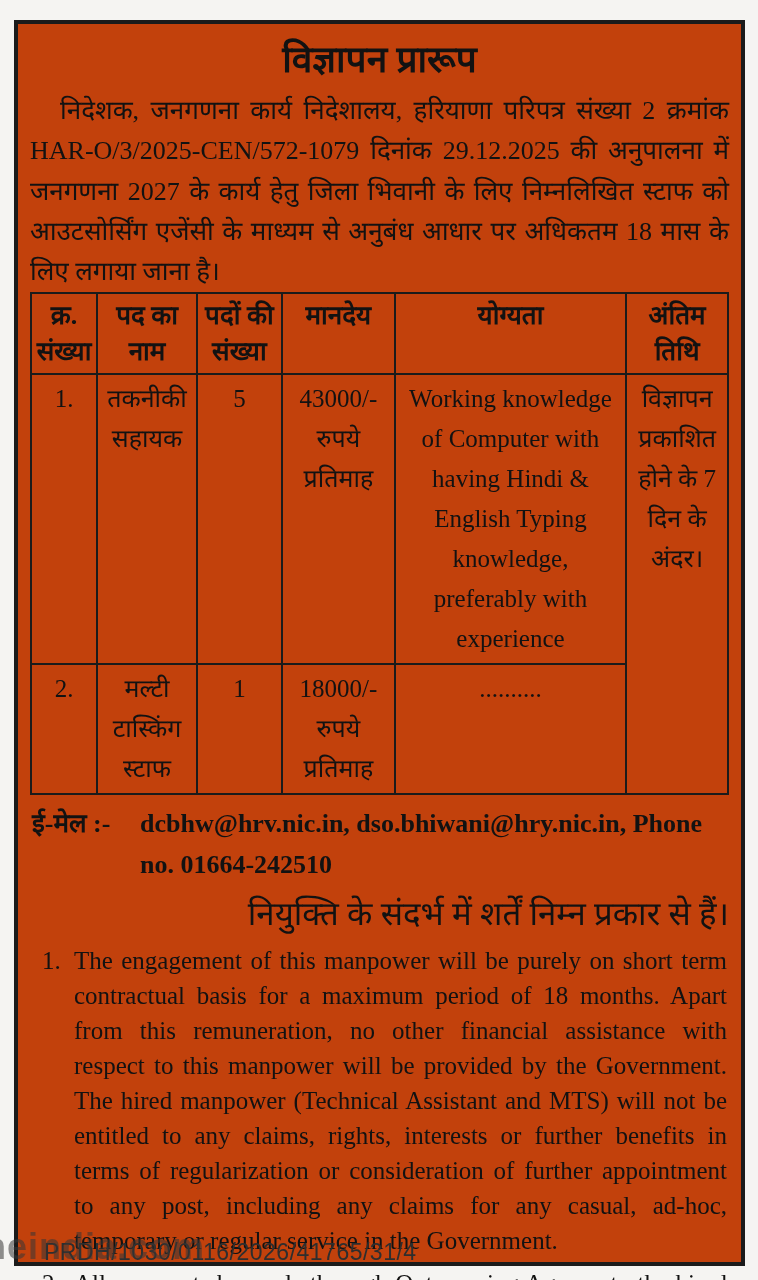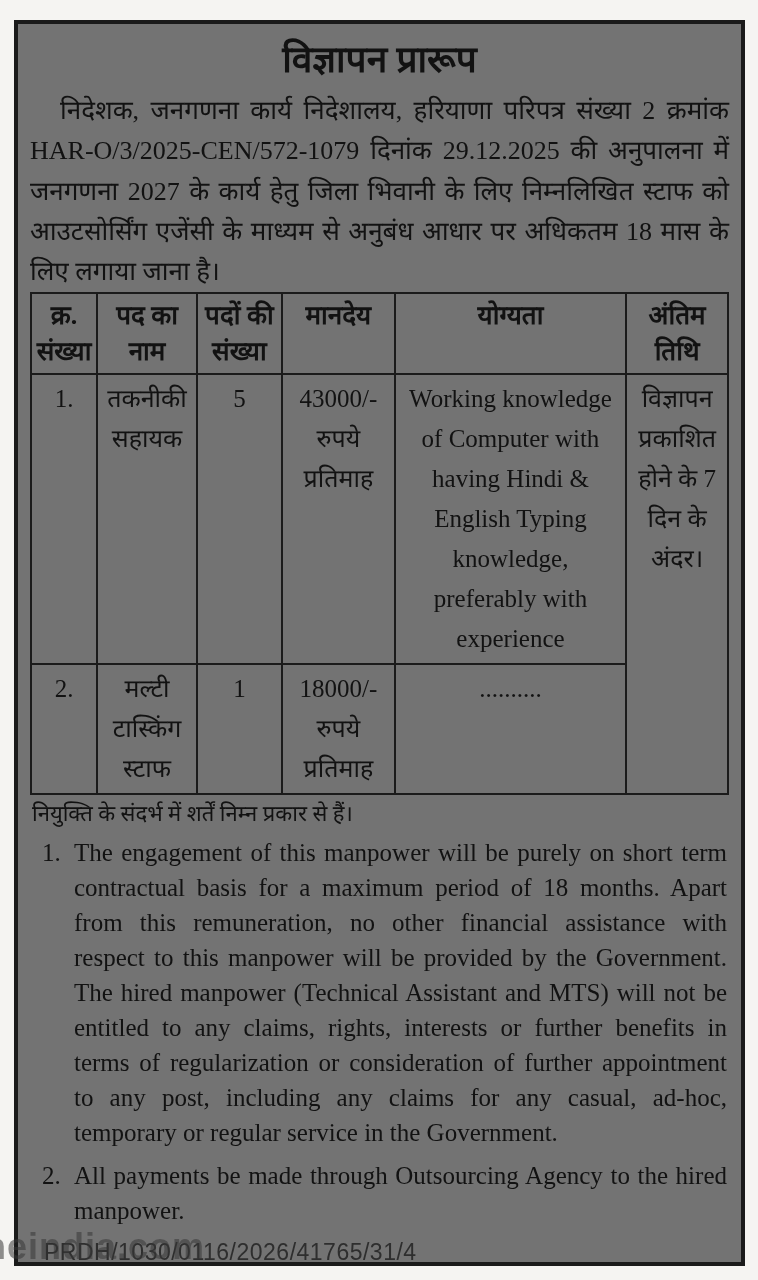--- a/index.html
+++ b/index.html
@@ -8,21 +8,21 @@
     background: #f5f4f2;
     font-family: "Liberation Serif", "DejaVu Serif", serif;
     color: #121212;
     overflow: hidden;
     position: relative;
   }
   .sheet {
     position: absolute;
     left: 14px; top: 20px;
     width: 731px; height: 1246px;
-    background: #737373;
+    background: #c2410c;
     border: 4px solid #1b1b1b;
     padding: 2px 12px 6px 12px;
   }
   .title {
     text-align: center;
     font-weight: bold;
     font-size: 37px;
     padding: 6px 0 8px 0;
   }
   .intro {
@@ -79,22 +79,23 @@
     line-height: 1.6;
     padding: 8px 0 2px 2px;
   }
   .contact .label {
     flex: 0 0 108px;
     font-family: "Liberation Serif", "DejaVu Serif", serif;
   }
   .contact .value { flex: 1; }
 
   .terms-intro {
-    font-size: 22px;
+    font-size: 33px;
     padding: 2px 0 6px 2px;
+    text-align: right;
   }
   .terms { }
   .term {
     display: flex;
     font-size: 25px;
     line-height: 1.4;
     padding: 2px 0 6px 0;
   }
   .term .num {
     flex: 0 0 44px;
@@ -179,20 +180,24 @@
 स्टाफ</td>
         <td>1</td>
         <td>18000/-
 रुपये
 प्रतिमाह</td>
         <td class="qual">..........</td>
       </tr>
     </tbody>
   </table>
 
+  <div class="contact">
+    <span class="label">ई-मेल :-</span>
+    <span class="value">dcbhw@hrv.nic.in, dso.bhiwani@hry.nic.in, Phone no. 01664-242510</span>
+  </div>
 
   <div class="terms-intro">नियुक्ति के संदर्भ में शर्तें निम्न प्रकार से हैं।</div>
 
   <div class="terms">
     <div class="term">
       <span class="num">1.</span>
       <span class="txt">The engagement of this manpower will be purely on short term contractual basis for a maximum period of 18 months. Apart from this remuneration, no other financial assistance with respect to this manpower will be provided by the Government. The hired manpower (Technical Assistant and MTS) will not be entitled to any claims, rights, interests or further benefits in terms of regularization or consideration of further appointment to any post, including any claims for any casual, ad-hoc, temporary or regular service in the Government.</span>
     </div>
     <div class="term">
       <span class="num">2.</span>

